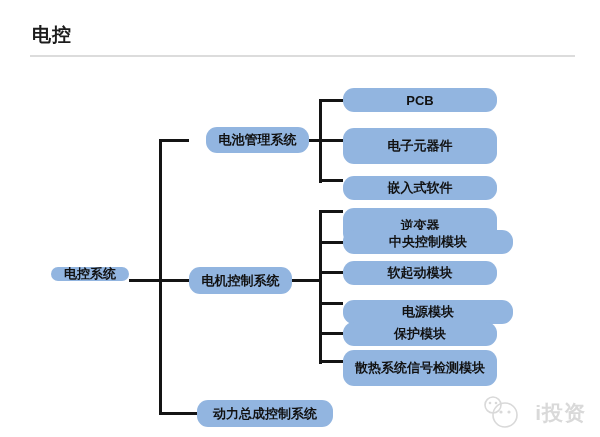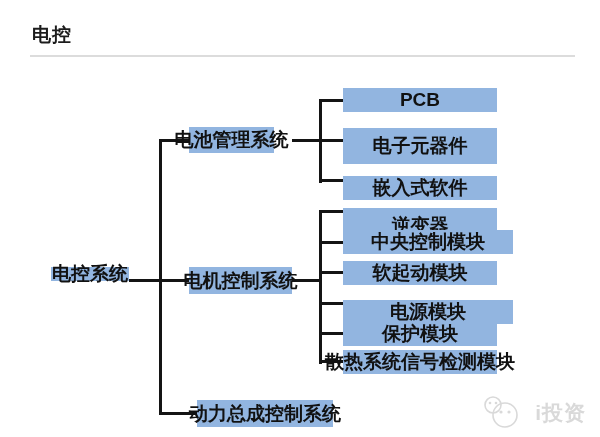--- a/index.html
+++ b/index.html
@@ -20,24 +20,25 @@
     text-align:center;
   }
   .divider{
     position:absolute;left:30px;top:55px;width:545px;height:2px;
     background:var(--divider,#dcdcdc);
   }
   .node{
     position:absolute;
     background:var(--box-fill,#92b5e0);
     color:#111111;
-    font-weight:bold;font-size:19px;
+    font-weight:bold;font-size:13px;
     display:flex;align-items:center;justify-content:center;
     white-space:nowrap;
     box-sizing:border-box;
+    border-radius:11px;
   }
   .line{position:absolute;background:var(--line,#141414);}
   .line.h{height:3px;}
   .line.v{width:3px;}
   .watermark{
     position:absolute;right:14px;bottom:6px;
     display:flex;align-items:center;gap:10px;
     color:var(--watermark,#d9d9d9);
   }
   .watermark .wm-text{
@@ -69,34 +70,34 @@
     <div class="line h" style="left:292px;top:279px;width:28px"></div>
     <div class="line h" style="left:319px;top:210px;width:24px"></div>
     <div class="line h" style="left:319px;top:241px;width:24px"></div>
     <div class="line h" style="left:319px;top:271px;width:24px"></div>
     <div class="line h" style="left:319px;top:302px;width:24px"></div>
     <div class="line h" style="left:319px;top:332px;width:24px"></div>
     <div class="line h" style="left:319px;top:360px;width:24px"></div>
 
     <div class="node" style="left:51px;top:267px;width:78px;height:14px">电控系统</div>
 
-    <div class="node" style="left:189px;top:127px;width:85px;height:26px">电池管理系统</div>
+    <div class="node" style="left:206px;top:127px;width:103px;height:26px">电池管理系统</div>
     <div class="node" style="left:189px;top:267px;width:103px;height:27px">电机控制系统</div>
     <div class="node" style="left:197px;top:400px;width:136px;height:27px">动力总成控制系统</div>
 
     <div class="node" style="left:343px;top:88px;width:154px;height:24px">PCB</div>
     <div class="node" style="left:343px;top:128px;width:154px;height:36px">电子元器件</div>
     <div class="node" style="left:343px;top:176px;width:154px;height:24px">嵌入式软件</div>
 
     <div class="node" style="left:343px;top:208px;width:154px;height:36px">逆变器</div>
     <div class="node" style="left:343px;top:230px;width:170px;height:24px">中央控制模块</div>
     <div class="node" style="left:343px;top:261px;width:154px;height:24px">软起动模块</div>
     <div class="node" style="left:343px;top:300px;width:170px;height:24px">电源模块</div>
     <div class="node" style="left:343px;top:322px;width:154px;height:24px">保护模块</div>
-    <div class="node" style="left:343px;top:350px;width:154px;height:24px">散热系统信号检测模块</div>
+    <div class="node" style="left:343px;top:350px;width:154px;height:36px">散热系统信号检测模块</div>
   </div>
 
   <div class="watermark">
     <svg width="44" height="36" viewBox="0 0 44 36">
       <g fill="none" stroke="#d9d9d9" stroke-width="1.6">
         <circle cx="12" cy="10" r="8"></circle>
         <circle cx="24" cy="20" r="12"></circle>
       </g>
       <g fill="#d9d9d9">
         <circle cx="9" cy="8" r="1.3"></circle>

